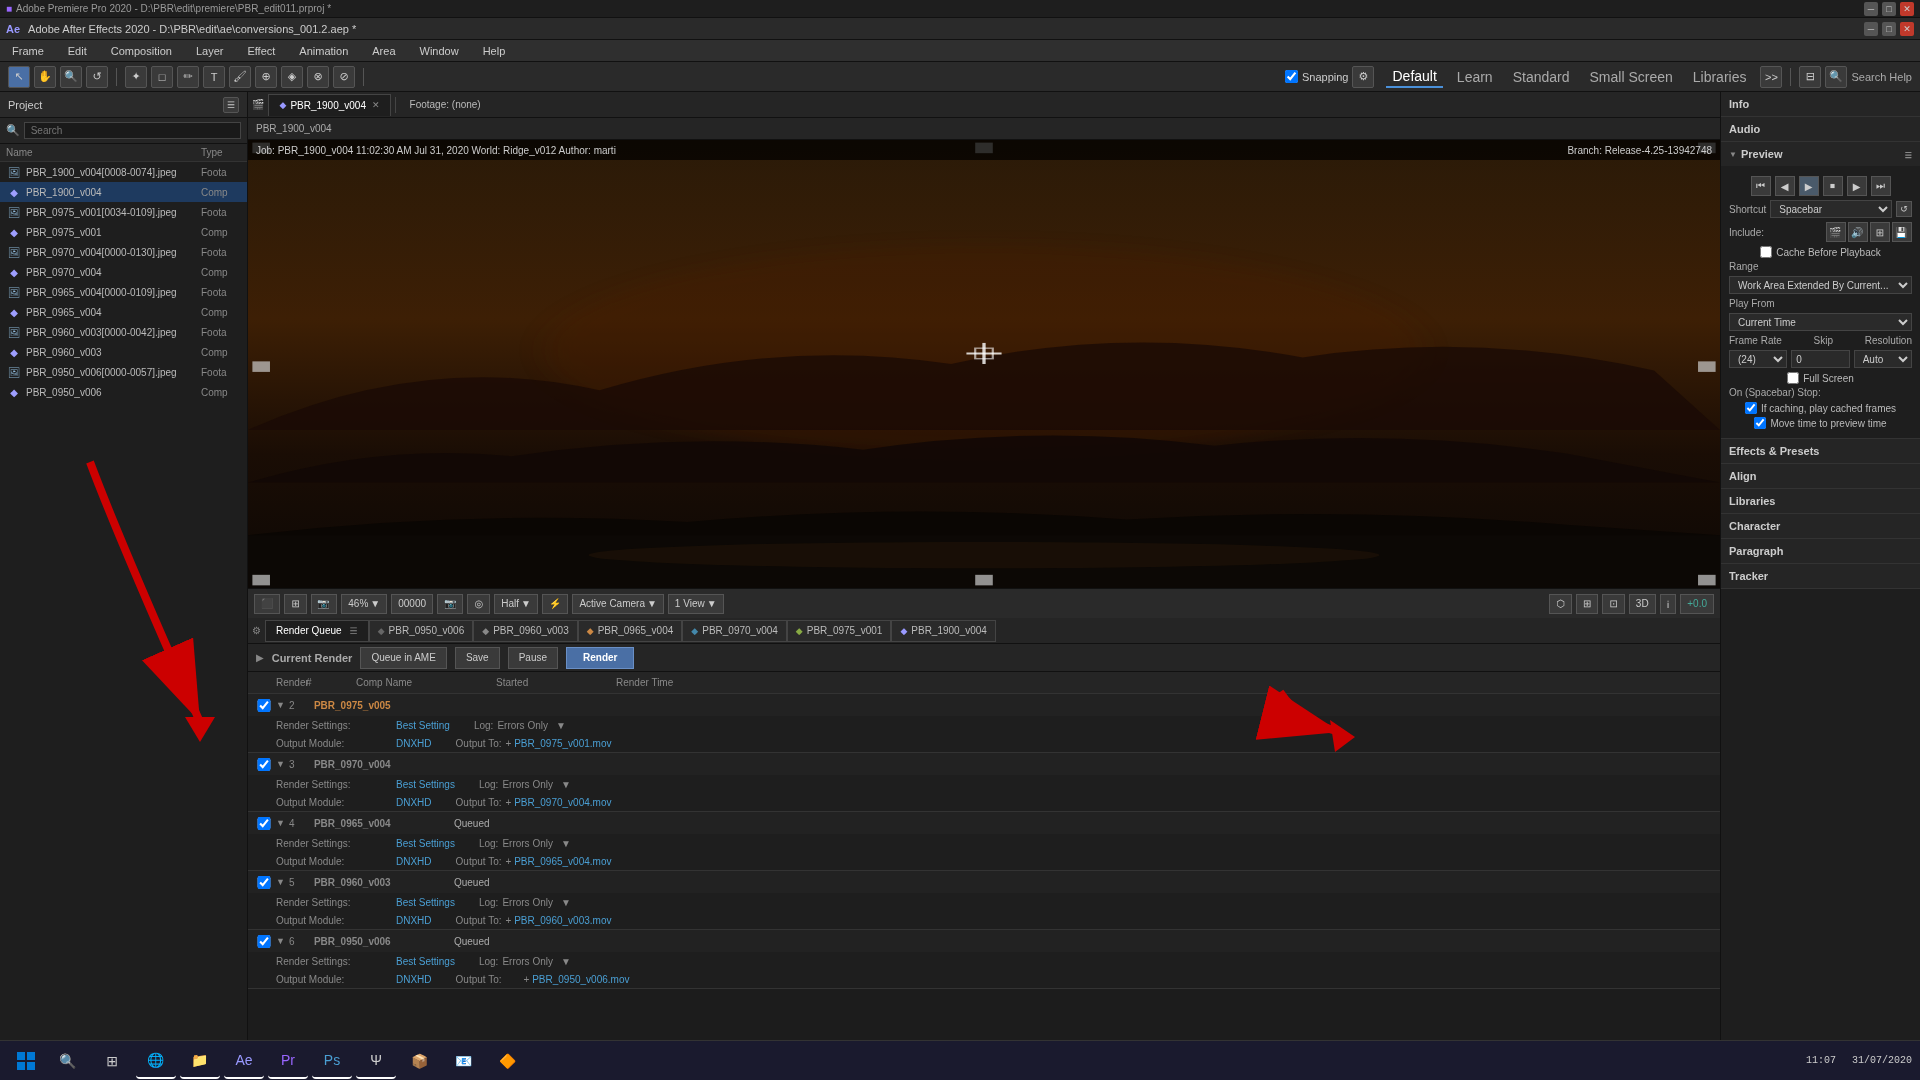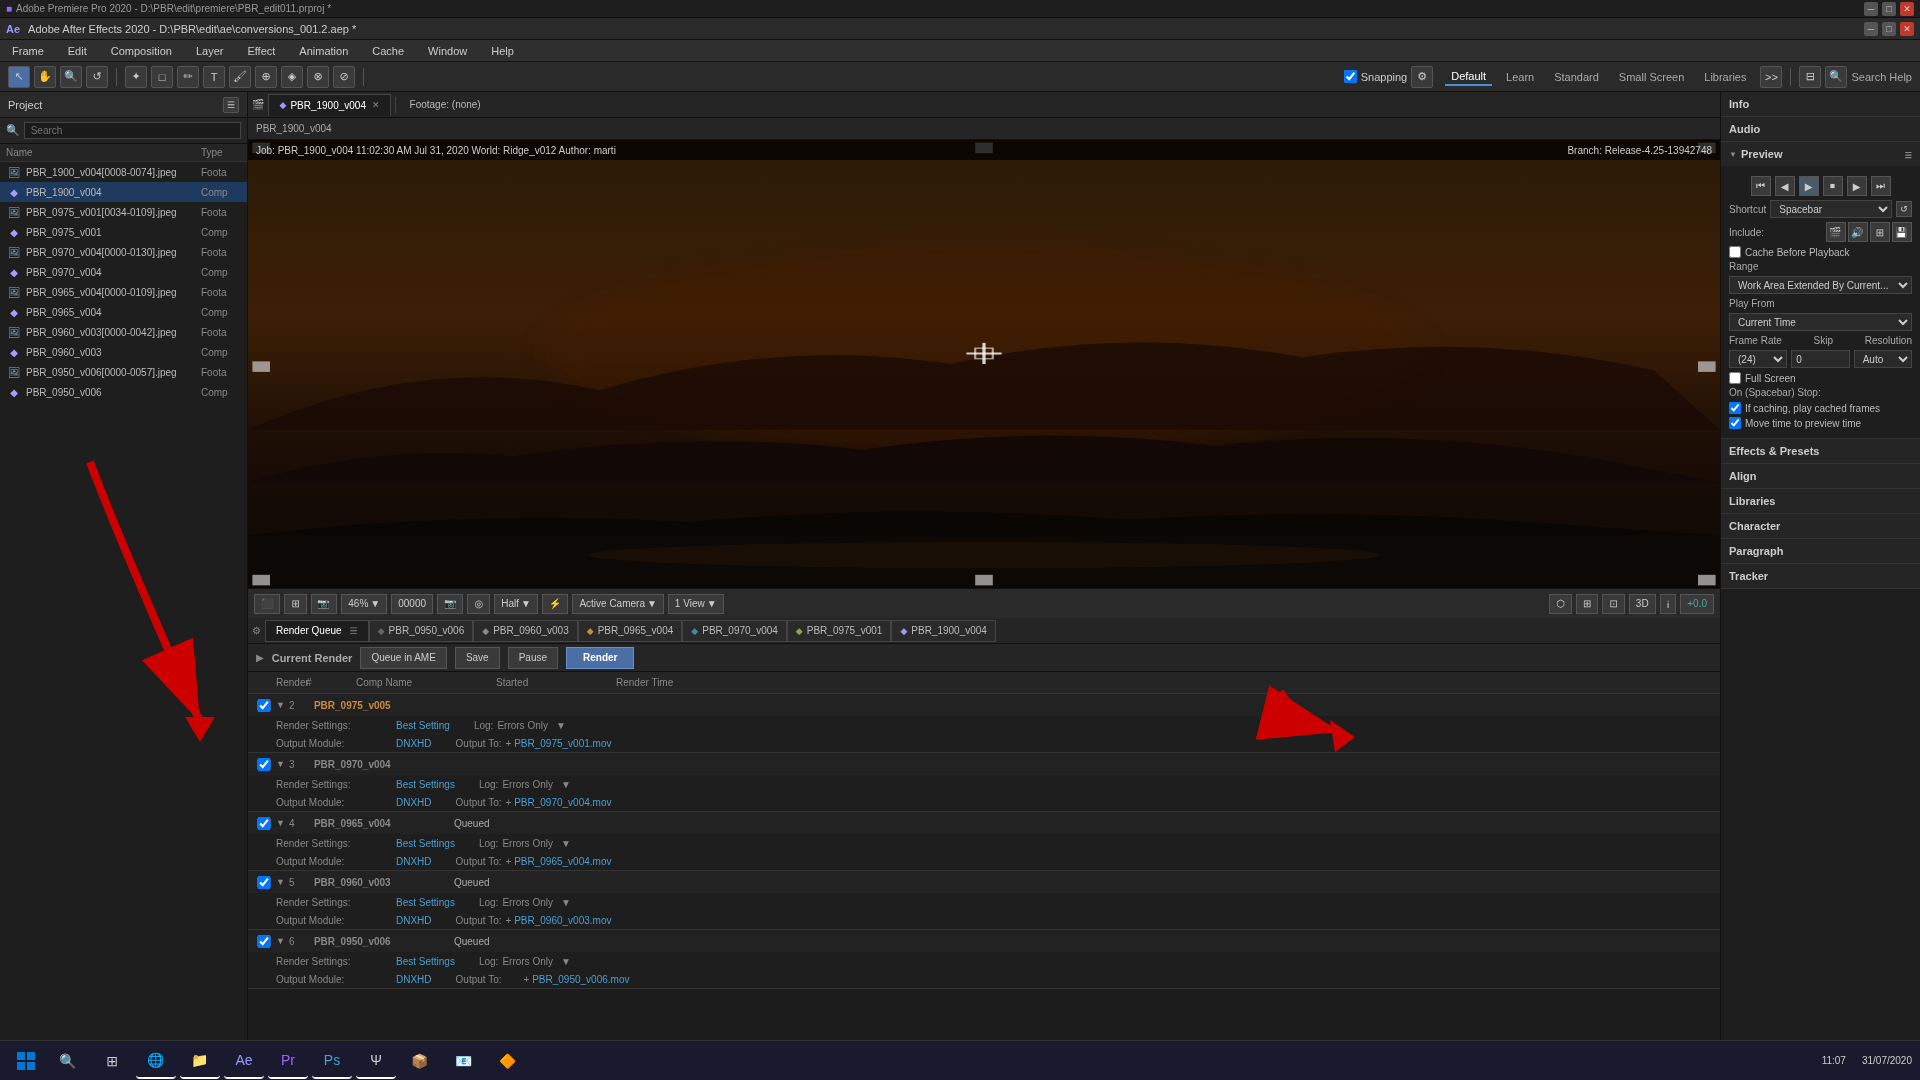--- a/index.html
+++ b/index.html
@@ -15,21 +15,21 @@
     .menu-bar { background: #2f2f2f; height: 22px; display: flex; align-items: center; padding: 0 8px; gap: 16px; border-bottom: 1px solid #111; }
     .menu-item { font-size: 11px; color: #ccc; cursor: pointer; padding: 2px 4px; }
 
     
     .toolbar { background: #2a2a2a; height: 30px; display: flex; align-items: center; padding: 0 8px; gap: 4px; border-bottom: 1px solid #111; }
     .tool-btn { width: 22px; height: 22px; background: #3a3a3a; border: 1px solid #555; border-radius: 2px; cursor: pointer; display: flex; align-items: center; justify-content: center; font-size: 11px; color: #ccc; }
     .tool-btn.active { background: #4a6fa5; }
     .tool-sep { width: 1px; height: 18px; background: #555; margin: 0 4px; }
     .snapping-area { display: flex; align-items: center; gap: 4px; margin-left: auto; }
     .workspace-btns { display: flex; align-items: center; gap: 8px; margin-left: 8px; }
-    .ws-btn { font-size: 11px; color: #aaa; cursor: pointer; padding: 2px 6px; }
+    .ws-btn { font-size: 14px; color: #aaa; cursor: pointer; padding: 2px 6px; }
     .ws-btn.active { color: #fff; border-bottom: 2px solid #4a90d9; }
 
     
     .main-layout { display: flex; width: 1920px; height: calc(1080px - 80px); }
 
     
     .left-panel { width: 248px; background: #1e1e1e; border-right: 1px solid #111; display: flex; flex-direction: column; }
     .panel-header { background: #2a2a2a; height: 26px; display: flex; align-items: center; padding: 0 8px; border-bottom: 1px solid #111; gap: 6px; }
     .search-bar { display: flex; align-items: center; padding: 4px 6px; background: #252525; border-bottom: 1px solid #111; }
     .search-input { background: #1a1a1a; border: 1px solid #444; color: #ccc; padding: 2px 6px; font-size: 10px; width: 100%; }
@@ -77,32 +77,32 @@
     .render-list { flex: 1; overflow-y: auto; }
 
     
     .right-panel { width: 200px; background: #1e1e1e; border-left: 1px solid #111; display: flex; flex-direction: column; }
     .right-section { border-bottom: 1px solid #333; }
     .right-section-title { background: #252525; height: 24px; display: flex; align-items: center; padding: 0 8px; font-size: 11px; color: #ccc; font-weight: bold; cursor: pointer; }
     .right-section-content { padding: 6px 8px; }
     .right-row { display: flex; align-items: center; justify-content: space-between; margin-bottom: 4px; gap: 4px; }
     .right-label { font-size: 10px; color: #aaa; }
     .right-select { background: #2a2a2a; border: 1px solid #444; color: #ccc; font-size: 10px; height: 18px; padding: 0 4px; flex: 1; }
-    .right-checkbox-row { display: flex; align-items: center; gap: 4px; margin-bottom: 3px; }
+    .right-checkbox-row { display: flex; align-items: center; gap: 4px; margin-bottom: 3px; justify-content: center; }
     .right-checkbox { width: 12px; height: 12px; }
     .right-checkbox-label { font-size: 10px; color: #bbb; }
     .playback-controls { display: flex; align-items: center; justify-content: center; gap: 4px; padding: 4px; }
     .play-btn { width: 20px; height: 20px; background: #3a3a3a; border: 1px solid #555; cursor: pointer; display: flex; align-items: center; justify-content: center; font-size: 10px; color: #ccc; }
 
     
     .taskbar { position: fixed; bottom: 0; left: 0; right: 0; height: 40px; background: #1a1a2e; display: flex; align-items: center; padding: 0 8px; gap: 4px; border-top: 1px solid #333; z-index: 100; }
     .taskbar-start { width: 36px; height: 36px; display: flex; align-items: center; justify-content: center; cursor: pointer; }
     .taskbar-app { width: 40px; height: 36px; display: flex; align-items: center; justify-content: center; cursor: pointer; border-radius: 4px; }
     .taskbar-app.active { border-bottom: 2px solid #fff; }
-    .taskbar-right { margin-left: auto; display: flex; align-items: flex-start; gap: 8px; font-size: 10px; color: #ccc; }
+    .taskbar-right { margin-left: auto; display: flex; align-items: flex-start; gap: 8px; font-size: 10px; color: #ccc; font-family: Liberation Mono, monospace; }
 
     
     ::-webkit-scrollbar { width: 6px; height: 6px; }
     ::-webkit-scrollbar-track { background: #1a1a1a; }
     ::-webkit-scrollbar-thumb { background: #555; border-radius: 3px; }
 
     
     .landscape-svg { width: 100%; height: 100%; }
 
     
@@ -141,21 +141,21 @@
   </div>
 </div>
 
 <div class="menu-bar">
   <span class="menu-item">Frame</span>
   <span class="menu-item">Edit</span>
   <span class="menu-item">Composition</span>
   <span class="menu-item">Layer</span>
   <span class="menu-item">Effect</span>
   <span class="menu-item">Animation</span>
-  <span class="menu-item">Cache</span>
+  <span class="menu-item">Area</span>
   <span class="menu-item">Window</span>
   <span class="menu-item">Help</span>
 </div>
 
 <div class="toolbar">
   <div class="tool-btn active">↖</div>
   <div class="tool-btn">✋</div>
   <div class="tool-btn">🔍</div>
   <div class="tool-btn">↺</div>
   <div class="tool-sep"></div>

